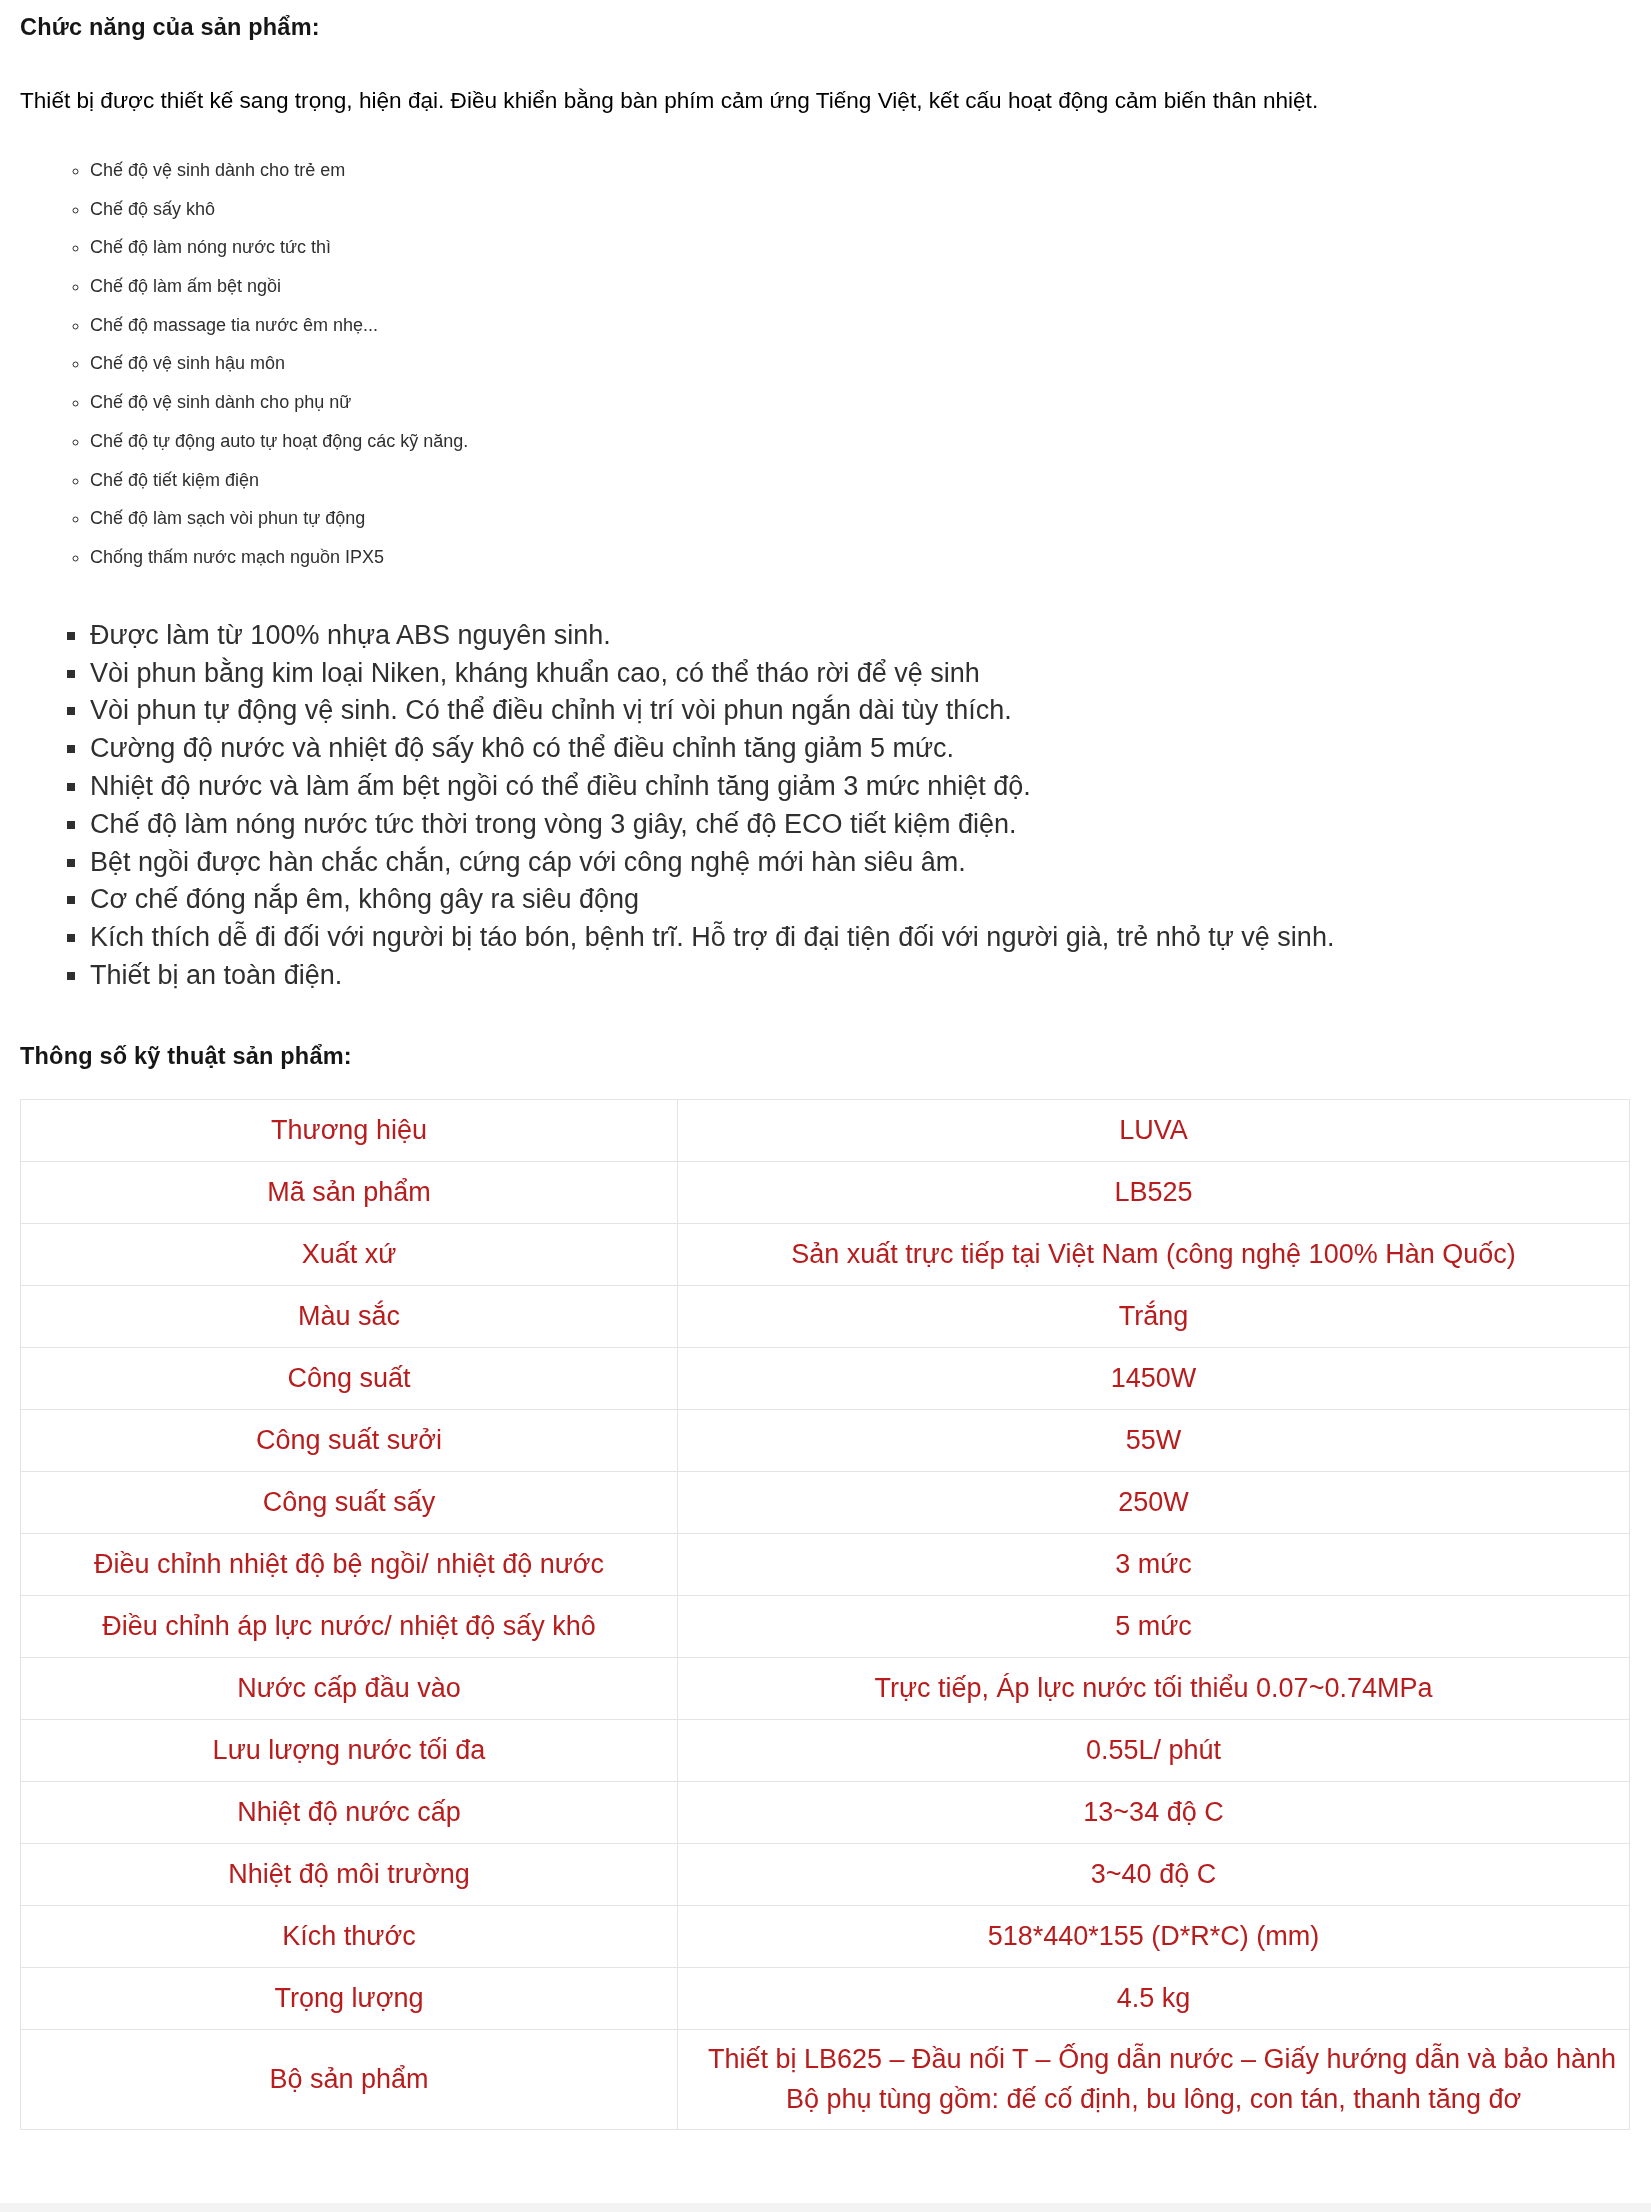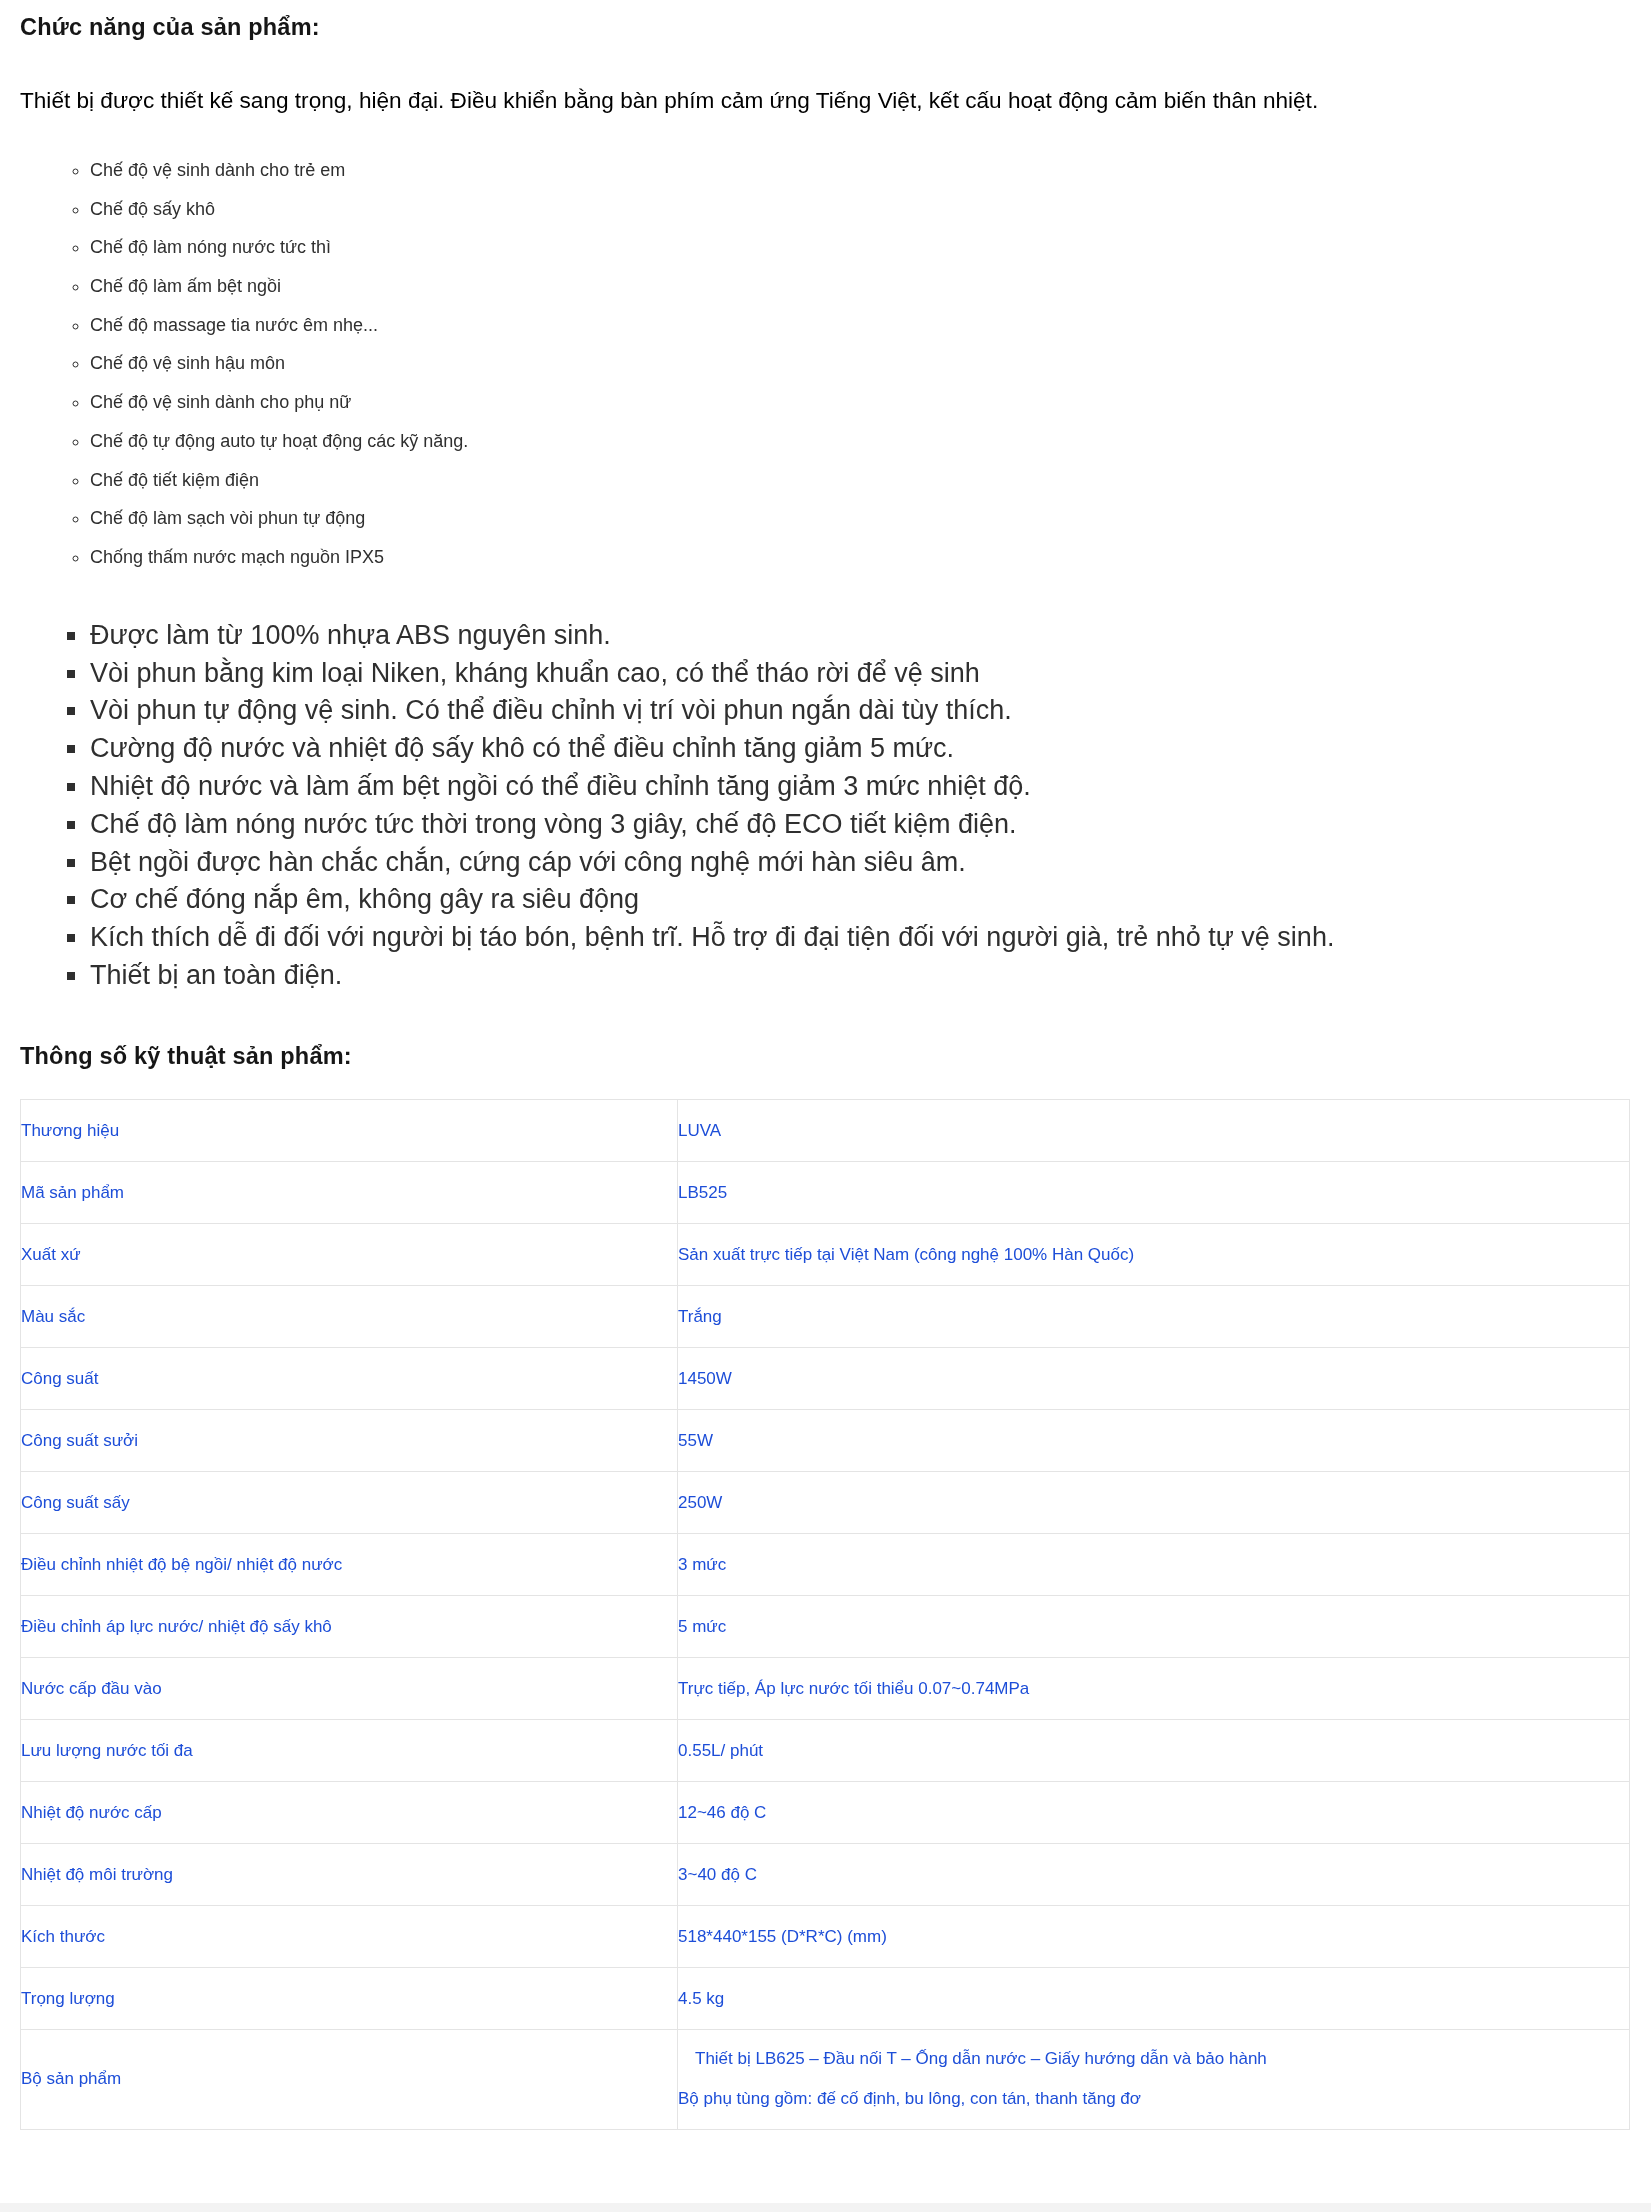--- a/index.html
+++ b/index.html
@@ -48,24 +48,25 @@
   }
   .specs-heading { margin-top: 50px; }
   table.specs {
     border-collapse: collapse;
     width: 1610px;
     margin-top: 29px;
     table-layout: fixed;
   }
   table.specs td {
     border: 0.9px solid #e4e4e4;
-    font-size: 17px;
-    color: #1d4ed8;
+    font-size: 27px;
+    color: #b91c1c;
     vertical-align: middle;
     padding: 0;
+    text-align: center;
   }
   table.specs tr { height: 62px; }
   td.spec-label { width: 656px; padding-left: 25.4px; }
   td.spec-value { padding-left: 23.5px; }
   tr.multiline { height: 102px; }
   tr.multiline td { padding-top: 9.4px; padding-bottom: 9.4px; }
   .value-line { line-height: 40px; }
   .value-line.indent { padding-left: 17px; }
   .bottom-band {
     position: absolute;
@@ -155,21 +156,21 @@
       <tr>
         <td class="spec-label">Nước cấp đầu vào</td>
         <td class="spec-value">Trực tiếp, Áp lực nước tối thiểu 0.07~0.74MPa</td>
       </tr>
       <tr>
         <td class="spec-label">Lưu lượng nước tối đa</td>
         <td class="spec-value">0.55L/ phút</td>
       </tr>
       <tr>
         <td class="spec-label">Nhiệt độ nước cấp</td>
-        <td class="spec-value">12~46 độ C</td>
+        <td class="spec-value">13~34 độ C</td>
       </tr>
       <tr>
         <td class="spec-label">Nhiệt độ môi trường</td>
         <td class="spec-value">3~40 độ C</td>
       </tr>
       <tr>
         <td class="spec-label">Kích thước</td>
         <td class="spec-value">518*440*155 (D*R*C) (mm)</td>
       </tr>
       <tr>

